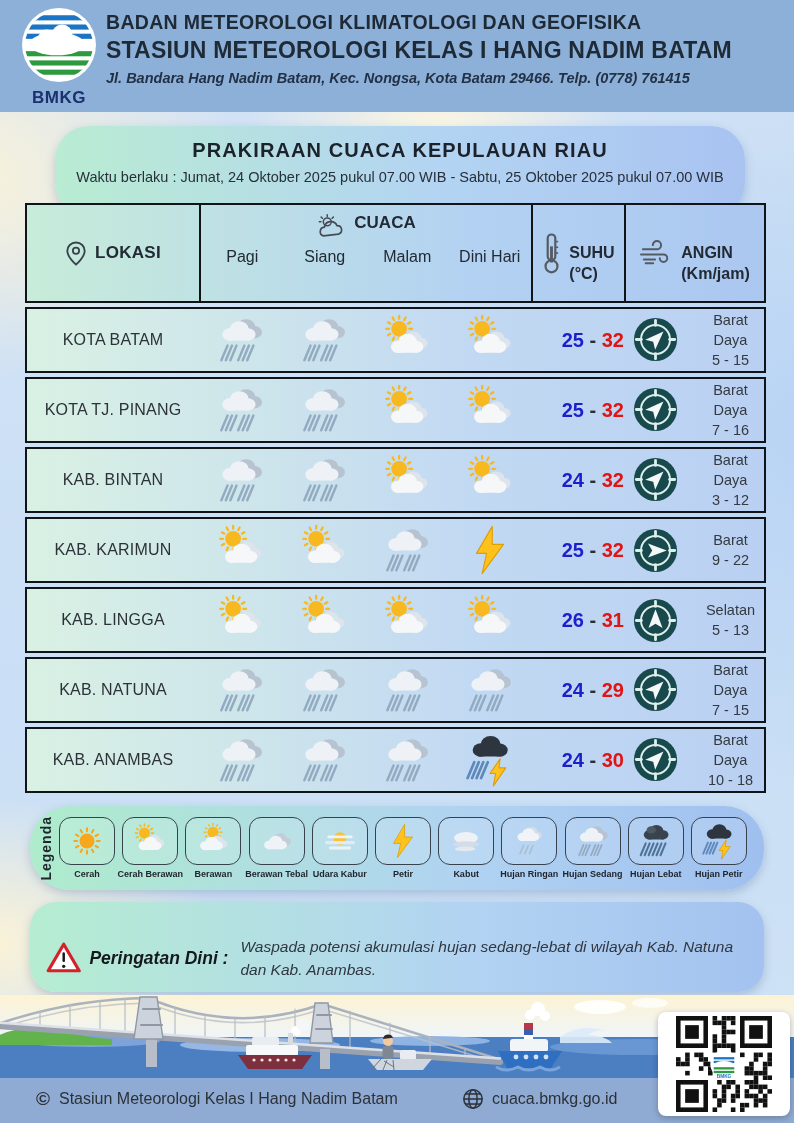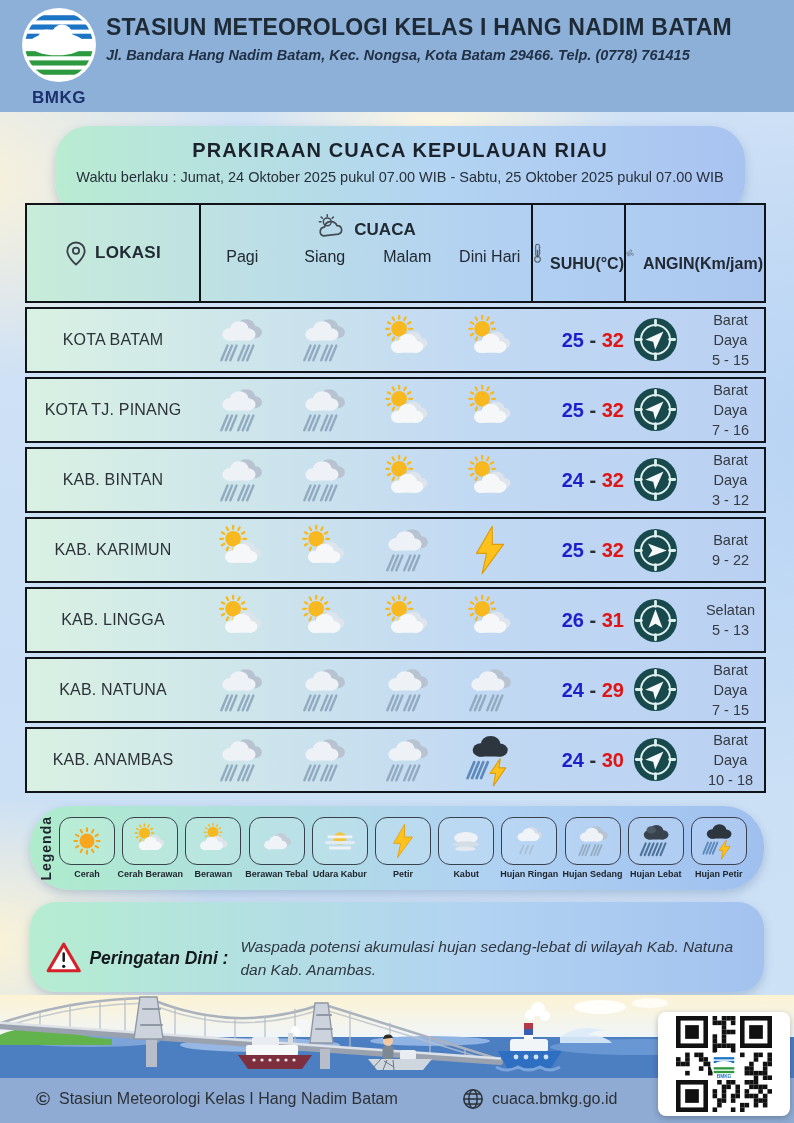--- a/index.html
+++ b/index.html
@@ -27,25 +27,25 @@
   .t-valid{font-size:14.5px;color:#28303a;margin-top:7px;}
   
   .wtable{position:absolute;left:25px;top:203px;width:741px;}
   .thead{display:grid;grid-template-columns:172px 332px 93px 139px;height:100px;
     border:2.5px solid #101418;box-sizing:border-box;
     background:linear-gradient(90deg,#c7ecd9,#b3d2f2 60%,#abc7f0);}
   .th{border-left:2.5px solid #101418;display:flex;align-items:center;justify-content:center;}
   .th:first-child{border-left:none;}
   .th-lok{gap:8px;font-size:17px;font-weight:600;color:#222a33;letter-spacing:.3px;}
   .th-cuaca{flex-direction:column;justify-content:flex-start;padding-top:8px;}
-  .cuaca-top{display:flex;align-items:flex-end;gap:8px;font-size:17px;font-weight:600;color:#222a33;}
+  .cuaca-top{display:flex;align-items:flex-start;gap:8px;font-size:17px;font-weight:600;color:#222a33;}
   .periods{display:flex;width:100%;margin-top:8px;}
   .periods span{width:83px;text-align:center;font-size:16px;color:#222a33;font-weight:500;}
   .th-small{gap:8px;}
-  .th-2l{display:flex;line-height:1.3;font-size:16px;font-weight:600;color:#222a33;margin-top:22px;}
+  .th-2l{display:flex;flex-direction:column;line-height:1.3;font-size:16px;font-weight:600;color:#222a33;margin-top:22px;}
   .trow{display:grid;grid-template-columns:172px 83px 83px 83px 83px 93px 139px;height:66px;
     margin-top:4px;border:2.5px solid #101418;box-sizing:border-box;align-items:center;
     background:linear-gradient(90deg,#d9f1e3,#c2d9f3 60%,#b9d0f2);}
   .c-lok{text-align:center;font-size:16px;font-weight:500;color:#2c3238;letter-spacing:.2px;}
   .c-ic{display:flex;justify-content:center;align-items:center;}
   .c-suhu{text-align:right;font-size:20px;font-weight:600;}
   .tmin{color:#1c1fca;}.tsep{color:#2a2f35;}.tmax{color:#e11414;}
   .c-angin{display:flex;align-items:center;padding-left:9px;gap:20px;}
   .wtxt{flex:1;text-align:center;font-size:14.5px;color:#343a41;line-height:1.4;font-weight:500;}
   
@@ -96,20 +96,21 @@
           <rect x="2" y="53" width="72" height="5" fill="#2e9a3f"></rect>
           <rect x="2" y="62" width="72" height="5" fill="#2e9a3f"></rect>
           <ellipse cx="36" cy="37" rx="27" ry="11" fill="#fff"></ellipse>
           <circle cx="26" cy="31" r="8" fill="#fff"></circle>
           <circle cx="41" cy="28" r="10" fill="#fff"></circle>
         </g>
       </svg>
       <div class="bmkg-label">BMKG</div>
     </div>
     <div class="hdr-text">
+      <div class="h1">BADAN METEOROLOGI KLIMATOLOGI DAN GEOFISIKA</div>
       <div class="h2">STASIUN METEOROLOGI KELAS I HANG NADIM BATAM</div>
       <div class="h3">Jl. Bandara Hang Nadim Batam, Kec. Nongsa, Kota Batam 29466.  Telp. (0778) 761415</div>
     </div>
   </div>
 
   <div class="tbox">
     <div class="t-title">PRAKIRAAN CUACA KEPULAUAN RIAU</div>
     <div class="t-valid">Waktu berlaku : Jumat, 24 Oktober 2025 pukul 07.00 WIB - Sabtu, 25 Oktober 2025 pukul 07.00 WIB</div>
   </div>
 

